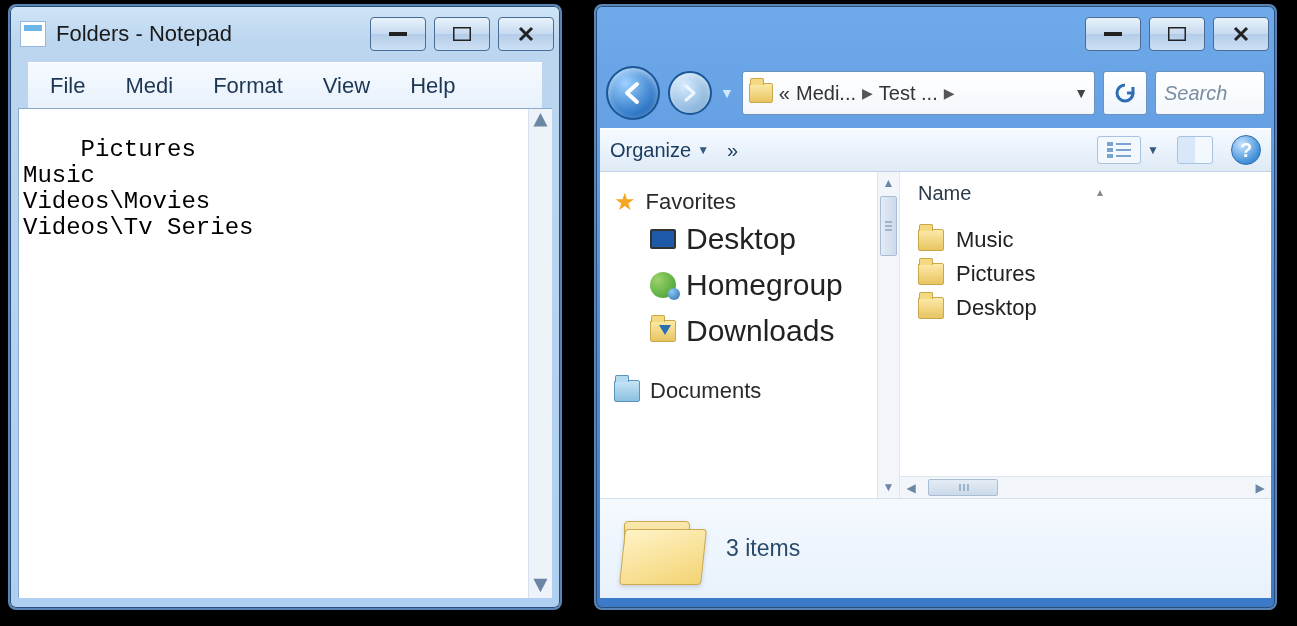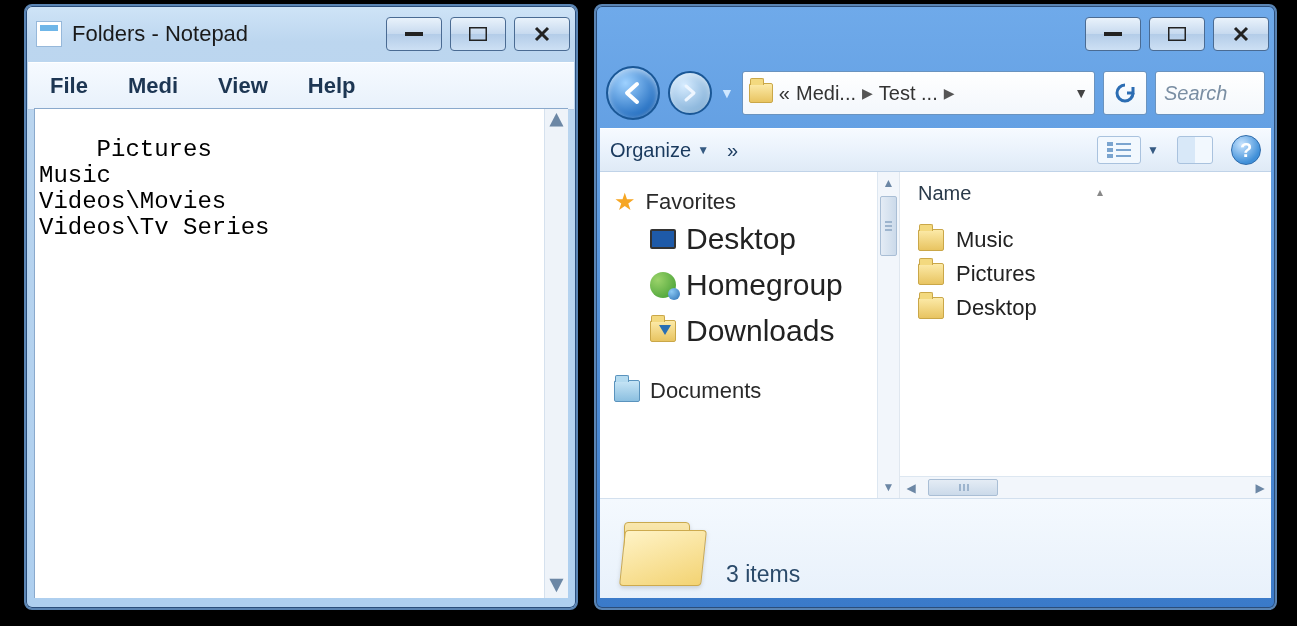--- a/index.html
+++ b/index.html
@@ -14,21 +14,21 @@
   }
 
   
   .win {
     position: absolute;
     border: 2px solid #5a84b3;
     border-radius: 8px;
     background: linear-gradient(to bottom, #cfe4f7 0%, #bcd6ef 6%, #aecfef 100%);
     box-shadow: 0 0 0 1px #2a4d7a inset;
   }
-  #notepad { left: 24px; top: 4px; width: 554px; height: 606px; }
+  #notepad { left: 8px; top: 4px; width: 554px; height: 606px; }
   #explorer { left: 594px; top: 4px; width: 683px; height: 606px; background: linear-gradient(to bottom,#6faaea 0%, #3a7ac9 100%); }
 
   .titlebar {
     height: 56px;
     display: flex;
     align-items: center;
     padding: 0 6px 0 10px;
   }
   .titlebar .icon {
     width: 26px; height: 26px;
@@ -54,22 +54,21 @@
   }
   .capbtn svg { display:block; }
 
   .menubar {
     background: linear-gradient(to bottom,#f6faff,#e8f1fb);
     border-top:1px solid #fff;
     border-bottom:1px solid #b8cde4;
     display:flex;
     padding: 6px 4px;
     gap: 4px;
-    margin:0 2px;
-    font-weight:bold;
+    margin:0 18px;
   }
   .menuitem { padding: 4px 18px; color:#1d3653; font-size:22px; }
 
   .np-body {
     position: absolute;
     left:8px; right:8px; top: 102px; bottom:10px;
     background:#fff;
     border-top:1px solid #8aa9cc;
     border-left:1px solid #8aa9cc;
     font-family: Consolas, "Courier New", monospace;
@@ -181,21 +180,21 @@
   .item{display:flex;align-items:center;gap:12px;padding:4px 0;font-size:22px;color:#222}
   .hs{position:absolute;left:0;right:0;bottom:0;height:22px;background:#f2f6fb;border-top:1px solid #dde7f1;display:flex;align-items:center}
   .hs .arr{width:22px;text-align:center;color:#6c87a5;font-size:12px}
   .hs .track{flex:1;position:relative;height:100%}
   .hs .thumb{position:absolute;left:6px;top:2px;bottom:2px;width:70px;background:linear-gradient(#e4ecf5,#cbdaea);border:1px solid #a9bed5;border-radius:2px}
   .hs .thumb::after{content:"";position:absolute;top:4px;bottom:4px;left:30px;width:2px;background:#9db4cd;box-shadow:4px 0 0 #9db4cd,8px 0 0 #9db4cd}
 
   .detailsbar{
     background: linear-gradient(to bottom,#f4f9fe,#e8f1fb);
     border-top:1px solid #d3e0ee;
-    display:flex;align-items:flex-end;gap:20px;
+    display:flex;align-items:center;gap:20px;
     padding: 10px 20px 10px 20px;
     margin:0 4px 4px 4px;
     height:100px;
   }
   .bigfolder{
     width:86px;height:76px;position:relative;
     filter: drop-shadow(0 2px 2px rgba(0,0,0,.15));
   }
   .bigfolder::before{
     content:"";position:absolute;left:4px;top:10px;width:64px;height:58px;
@@ -231,20 +230,21 @@
         <svg width="16" height="16">
             <path d="M2 2 L14 14 M14 2 L2 14" stroke="#222" stroke-width="3"></path>
           </svg>
       </div>
     </div>
   </div>
 
   <div class="menubar">
     <div class="menuitem">File</div>
     <div class="menuitem">Medi</div>
+    <div class="menuitem">Format</div>
     <div class="menuitem">View</div>
     <div class="menuitem">Help</div>
   </div>
 
   <div class="np-body">
     <span>Pictures
 Music
 Videos\Movies
 Videos\Tv Series</span>
     <div class="vscroll">

